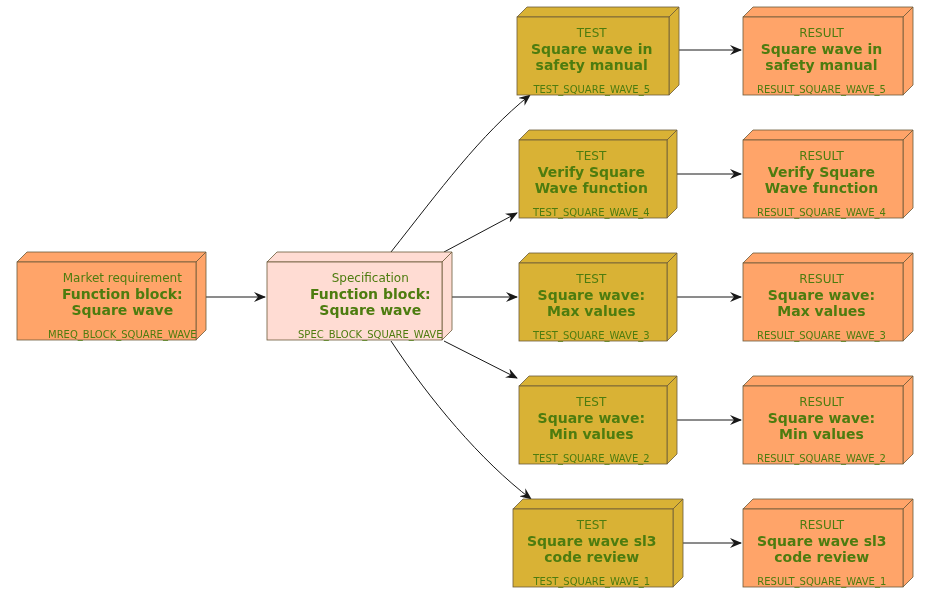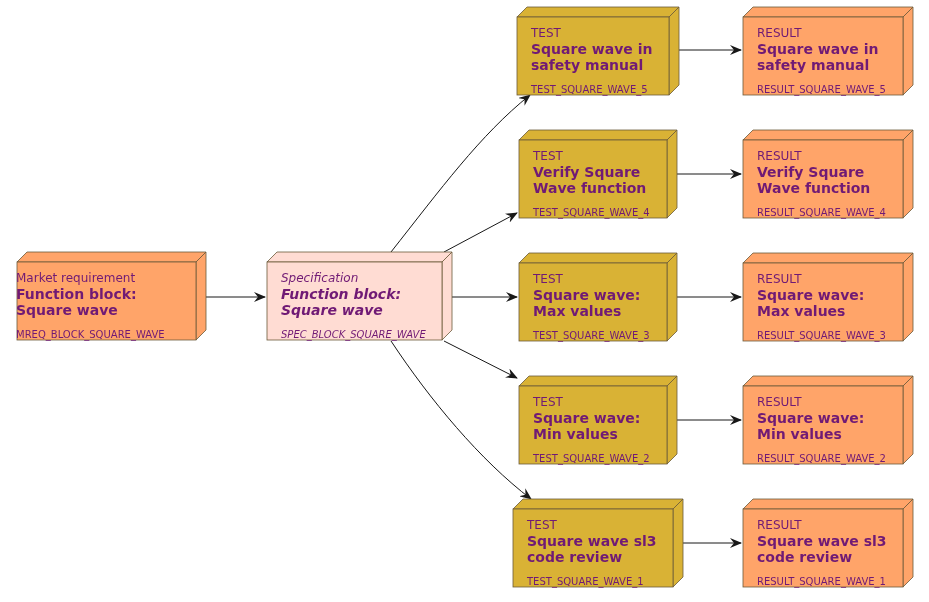--- a/index.html
+++ b/index.html
@@ -1,19 +1,19 @@
 <!DOCTYPE html>
 <html><head>
 <meta charset="utf-8">
 <style>
   html, body { margin: 0; padding: 0; background: #ffffff; }
   body { width: 929px; height: 602px; position: relative; overflow: hidden;
          font-family: "DejaVu Sans", sans-serif; }
   #diagram { position: absolute; left: 0; top: 0; }
-  .node-text { position: absolute; color: #701a75; line-height: 1; }
+  .node-text { position: absolute; color: #4d7c0f; line-height: 1; text-align: center; }
   .node-text .stereo { font-size: 12px; display: block; margin-bottom: 2px; }
   .node-text .title { font-size: 14px; font-weight: bold; display: block; line-height: 16px; }
   .node-text .ident { font-size: 10px; display: block; margin-top: 12px; }
 </style>
 </head>
 <body>
 
 <svg id="diagram" width="929" height="602" viewBox="0 0 929 602" xmlns="http://www.w3.org/2000/svg">
   <defs>
     <marker id="arrowhead" viewBox="0 0 12 10" refX="11" refY="5" markerWidth="12" markerHeight="10" markerUnits="userSpaceOnUse" orient="auto">
@@ -90,27 +90,27 @@
         <rect x="743" y="386" width="160" height="78" fill="#FFA469" stroke="#6B5A3A" stroke-width="0.8"></rect>
       </g>
       <g>
         <polygon points="743,509 753,499 913,499 903,509" fill="#FFA469" stroke="#6B5A3A" stroke-width="0.8"></polygon>
         <polygon points="903,509 913,499 913,577 903,587" fill="#FFA469" stroke="#6B5A3A" stroke-width="0.8"></polygon>
         <rect x="743" y="509" width="160" height="78" fill="#FFA469" stroke="#6B5A3A" stroke-width="0.8"></rect>
       </g>
     </g>
 </svg>
 <div id="text-layer">
-    <div class="node-text" style="left: 16px; top: 272px;">
+    <div class="node-text" style="left: 48px; top: 272px;">
       <span class="stereo">Market requirement</span>
       <span class="title">Function block:</span>
       <span class="title">Square wave</span>
       <span class="ident">MREQ_BLOCK_SQUARE_WAVE</span>
     </div>
-    <div class="node-text" style="left: 281px; top: 272px; font-style: italic;">
+    <div class="node-text" style="left: 298px; top: 272px;">
       <span class="stereo">Specification</span>
       <span class="title">Function block:</span>
       <span class="title">Square wave</span>
       <span class="ident">SPEC_BLOCK_SQUARE_WAVE</span>
     </div>
     <div class="node-text" style="left: 531px; top: 27px;">
       <span class="stereo">TEST</span>
       <span class="title">Square wave in</span>
       <span class="title">safety manual</span>
       <span class="ident">TEST_SQUARE_WAVE_5</span>

